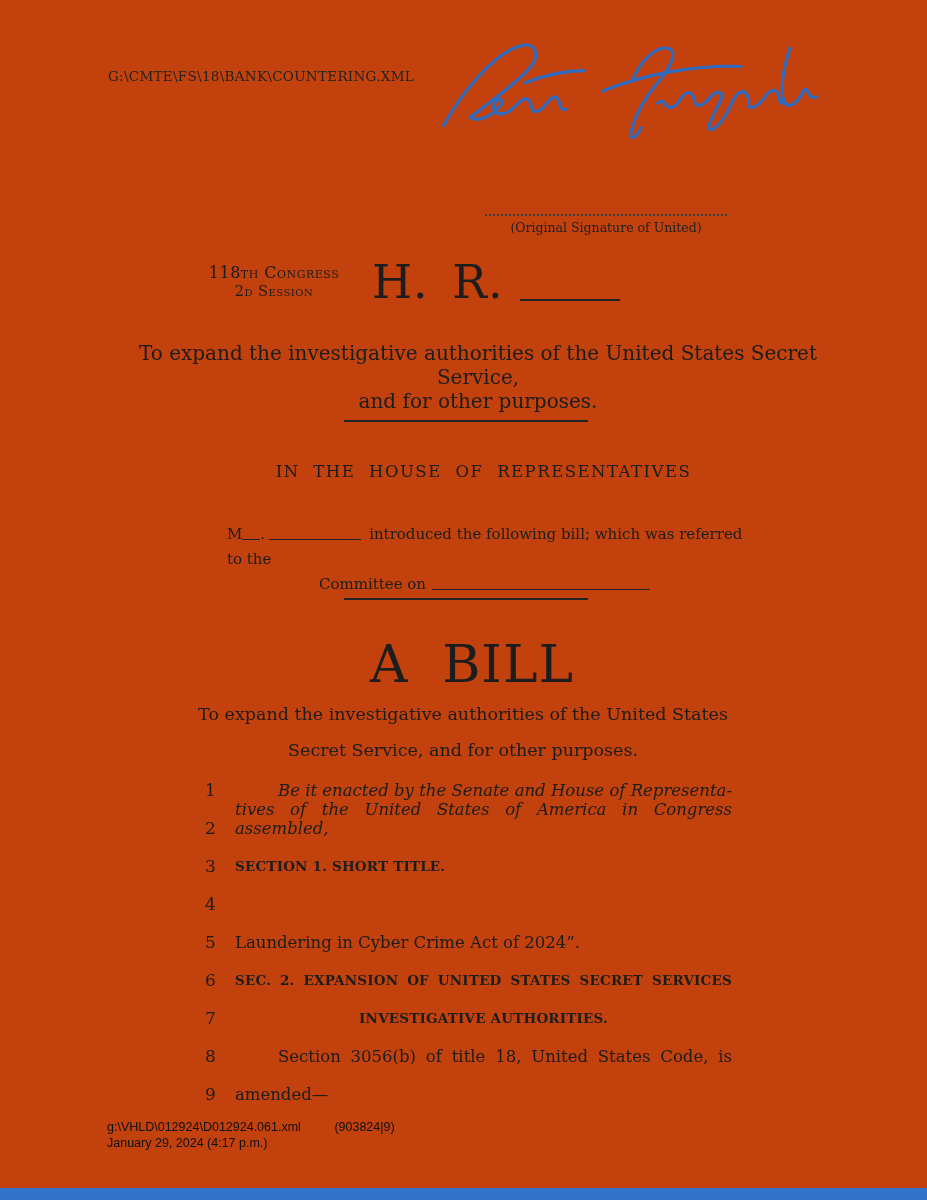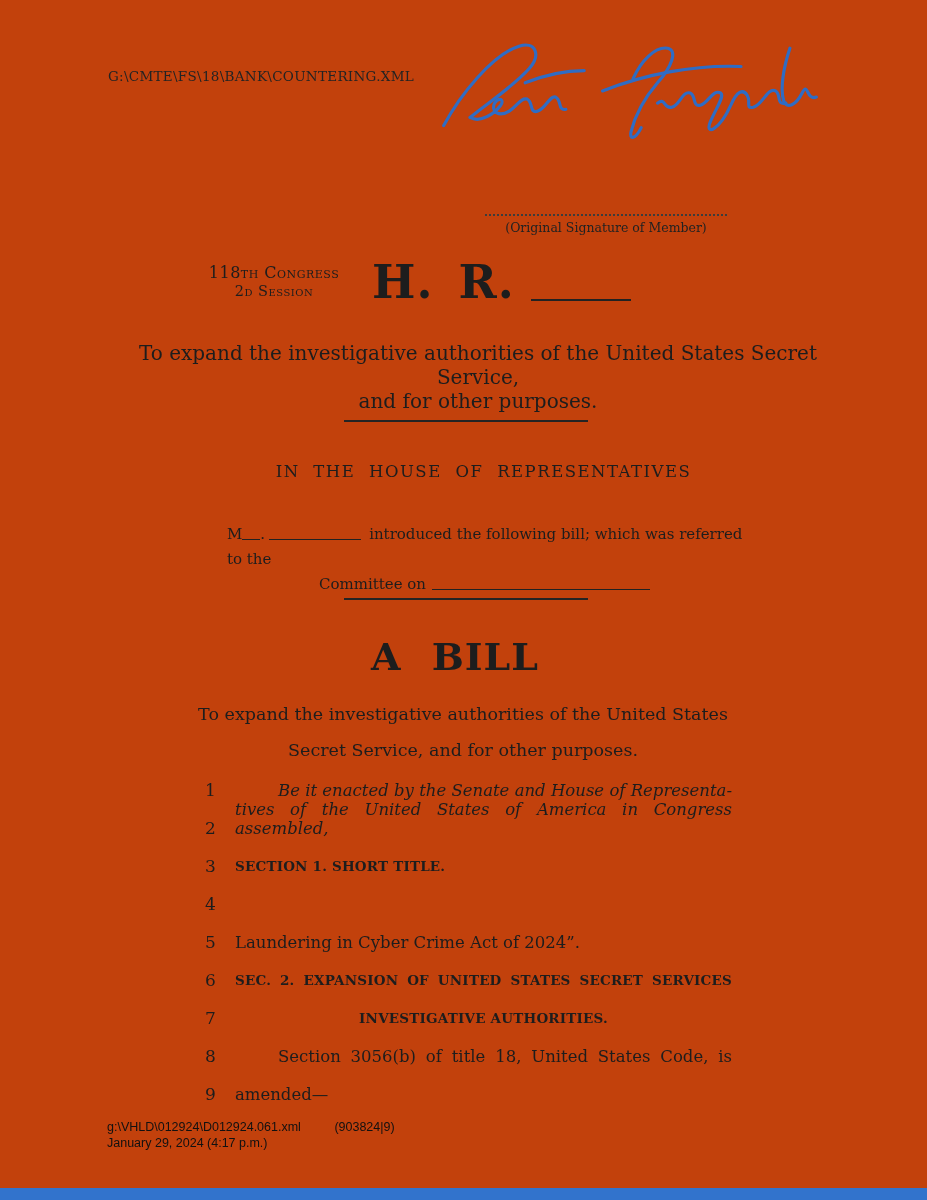--- a/index.html
+++ b/index.html
@@ -14,39 +14,39 @@
   .sig-svg{position:absolute;left:438px;top:38px;}
   .sig-line-wrap{position:absolute;left:485px;top:204px;width:242px;text-align:center;}
   .sig-dotted{border-bottom:2px dotted #3c3c3c;height:10px;width:100%;}
   .sig-caption{font-size:12.5px;margin-top:4px;color:#222;}
   
   .congress-block{position:absolute;left:178px;top:263px;width:192px;text-align:center;line-height:19px;}
   .congress-line{font-size:16px;font-variant:small-caps;letter-spacing:.5px;}
   .session-line{font-size:14.5px;font-variant:small-caps;letter-spacing:.5px;}
   
   .hr-block{position:absolute;left:372px;top:256px;display:flex;align-items:flex-end;}
-  .hr-label{font-size:46px;font-weight:bold;letter-spacing:1px;word-spacing:8px;line-height:52px;}
+  .hr-label{font-size:46px;font-weight:normal;letter-spacing:1px;word-spacing:8px;line-height:52px;}
   .hr-blank{width:100px;border-bottom:2px solid #222;margin-left:16px;margin-bottom:7px;}
   
   .purpose-short{position:absolute;left:132px;top:341px;width:692px;text-align:center;font-size:20px;line-height:24px;}
   
   .rule{position:absolute;left:344px;width:244px;height:2px;background:#242424;}
   .rule1{top:420px;} .rule2{top:598px;}
   
   .chamber-heading{position:absolute;left:0;top:462px;width:927px;text-align:center;
     font-size:16.5px;letter-spacing:1.5px;word-spacing:7px;padding-left:20px;}
   
   .intro{position:absolute;left:227px;top:522px;width:516px;font-size:15px;line-height:25px;}
   .blank{display:inline-block;border-bottom:1.5px solid #222;transform:translateY(1px);}
   .blank-m{width:18px;} .blank-sponsor{width:92px;margin-left:4px;margin-right:8px;}
   .intro-line2{padding-left:92px;}
   .blank-committee{width:218px;margin-left:6px;}
   
-  .a-bill{position:absolute;left:0;top:634px;width:910px;text-align:center;
-    font-size:38px;font-weight:bold;letter-spacing:1px;word-spacing:16px;}
+  .a-bill{position:absolute;left:17px;top:634px;width:910px;text-align:center;
+    font-size:52px;font-weight:normal;letter-spacing:1px;word-spacing:16px;}
   
   .purpose-long{position:absolute;left:143px;top:696px;width:640px;text-align:center;
     font-size:17.5px;line-height:36px;}
   
   .bill-body{position:absolute;left:205px;top:762px;width:527px;}
   .bill-row{display:flex;height:38px;align-items:flex-end;}
   .line-num{width:30px;font-size:17px;flex:none;}
   .line-text{flex:1;font-size:16.5px;}
   .line-text.italic{font-style:italic;}
   .line-text.bold-heading{font-weight:bold;font-size:13.5px;padding-bottom:2px;letter-spacing:.2px;}
@@ -74,21 +74,21 @@
       <path d="M84,44 C104,36 126,32 142,32"></path>
       <path d="M190,40 C198,22 212,8 224,10 C234,12 228,28 214,44 C202,58 192,76 188,92 C186,100 192,100 198,88"></path>
       <path d="M160,52 C200,36 250,26 296,28"></path>
       <path d="M214,64 C222,58 220,70 228,68 C236,66 238,52 246,54 C252,56 248,68 256,66 C264,64 268,50 276,54 C280,57 272,68 266,82 C260,96 274,92 286,66 C292,52 298,50 302,56 C306,62 300,70 308,68 C318,65 322,48 330,52 C336,56 330,66 340,64"></path>
       <path d="M344,10 C338,28 334,50 338,62 C341,70 350,66 356,54 C362,42 360,62 370,58"></path>
     </g>
   </svg>
 
   <div class="sig-line-wrap">
     <div class="sig-dotted"></div>
-    <div class="sig-caption">(Original Signature of Member)</div>
+    <div class="sig-caption">(Original Signature of United)</div>
   </div>
 
   <div class="congress-block">
     <div class="congress-line">118th Congress</div>
     <div class="session-line">2d Session</div>
   </div>
 
   <div class="hr-block">
     <span class="hr-label">H. R.</span>
     <span class="hr-blank"></span>

